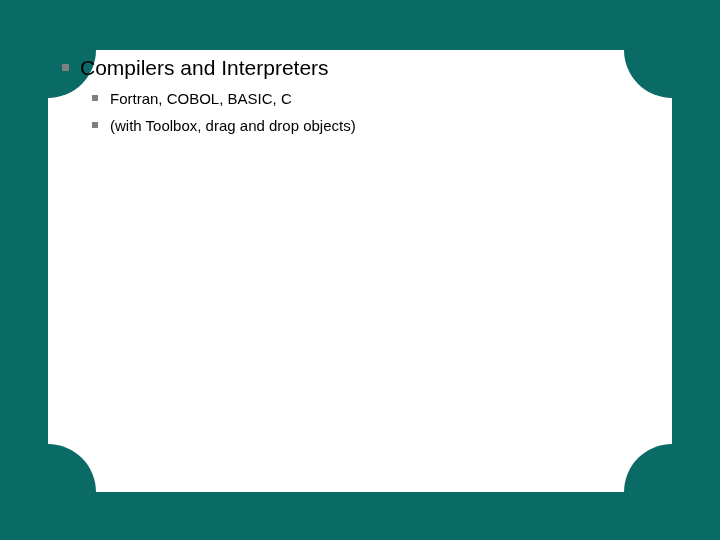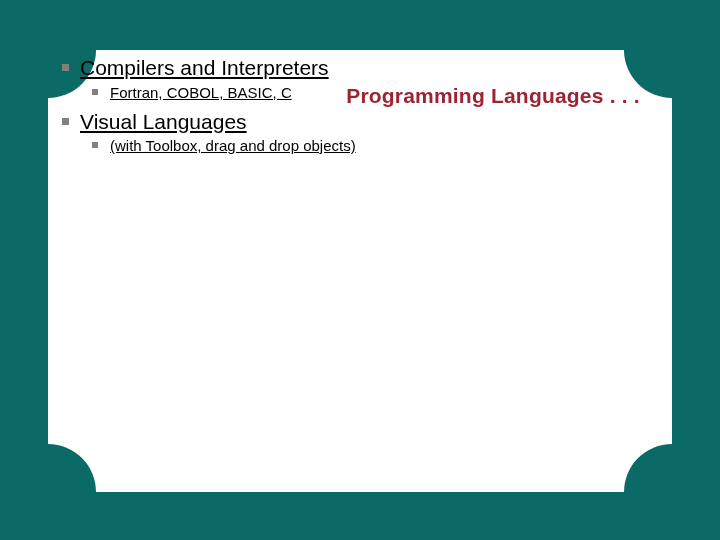--- a/index.html
+++ b/index.html
@@ -78,20 +78,21 @@
     font-size: 21px;
     line-height: 26.5px;
     padding-left: 18px;
     margin-bottom: 0px;
   }
   
   .li.lvl2 {
     font-size: 15px;
     line-height: 21px;
     padding-left: 48px;
+    margin-top: 6px;
     margin-bottom: 6px;
   }
 
   .bullet {
     position: absolute;
     background: #808080;
     display: block;
   }
   .li.lvl1 > .bullet {
     left: 0px;
@@ -101,59 +102,53 @@
   }
   .li.lvl2 > .bullet {
     left: 30px;
     top: 7px;
     width: 6px;
     height: 6px;
   }
 
   .li-text {
     display: block;
-    text-decoration: underline;
   }
   .li.lvl2 .li-text {
     text-indent: 0;
   }
 </style>
 </head>
 <body>
 
 <div id="slide">
 
   <div id="panel">
 
     <span class="notch tl"></span>
     <span class="notch tr"></span>
     <span class="notch bl"></span>
     <span class="notch br"></span>
 
-    <div id="title">Programming Languages . . .</div>
 
     <div id="body-list">
 
       <div class="li lvl1">
         <span class="bullet"></span>
         <span class="li-text">Compilers and Interpreters</span>
       </div>
 
 
       <div class="li lvl2">
         <span class="bullet"></span>
         <span class="li-text">Fortran, COBOL, BASIC, C</span>
       </div>
 
 
 
-      <div class="li lvl1">
-        <span class="bullet"></span>
-        <span class="li-text">Visual Languages</span>
-      </div>
 
       <div class="li lvl2">
         <span class="bullet"></span>
         <span class="li-text">(with Toolbox, drag and drop objects)</span>
       </div>
 
 
     </div>
   </div>
 </div>

